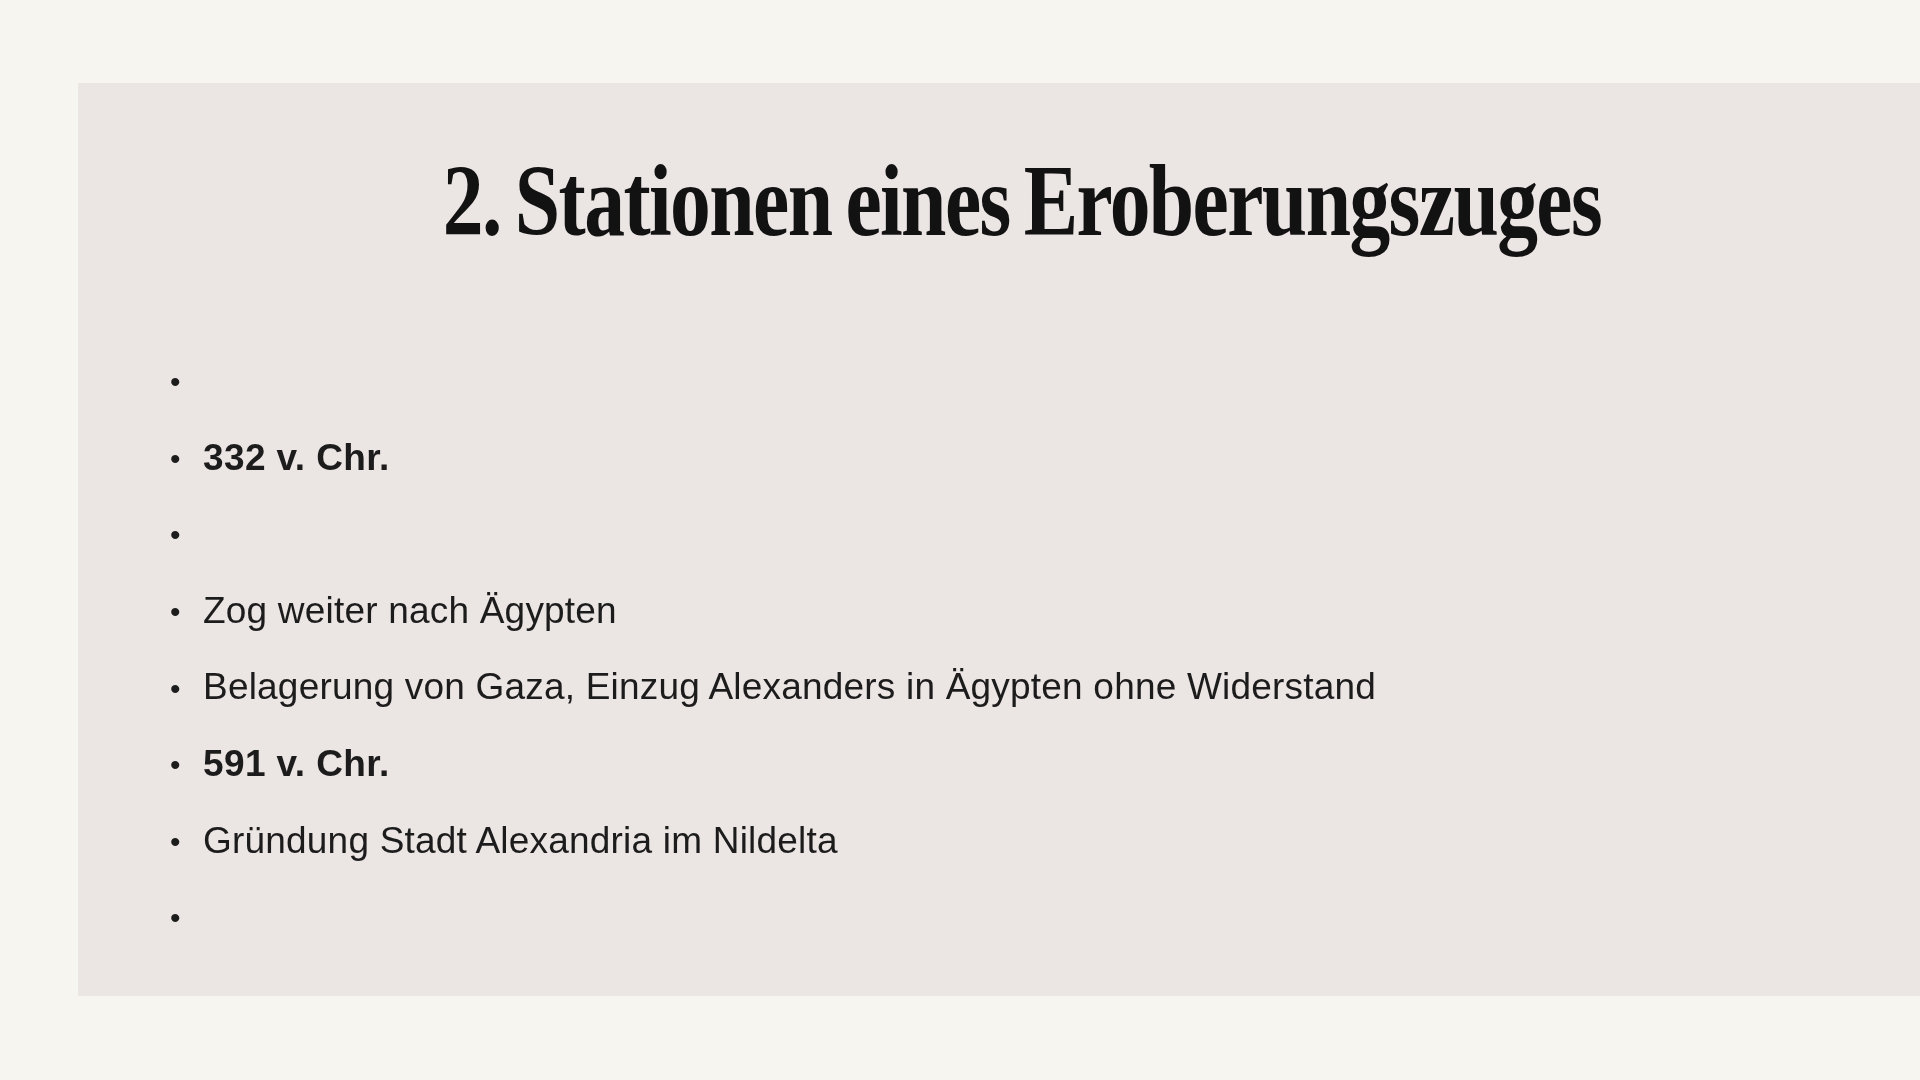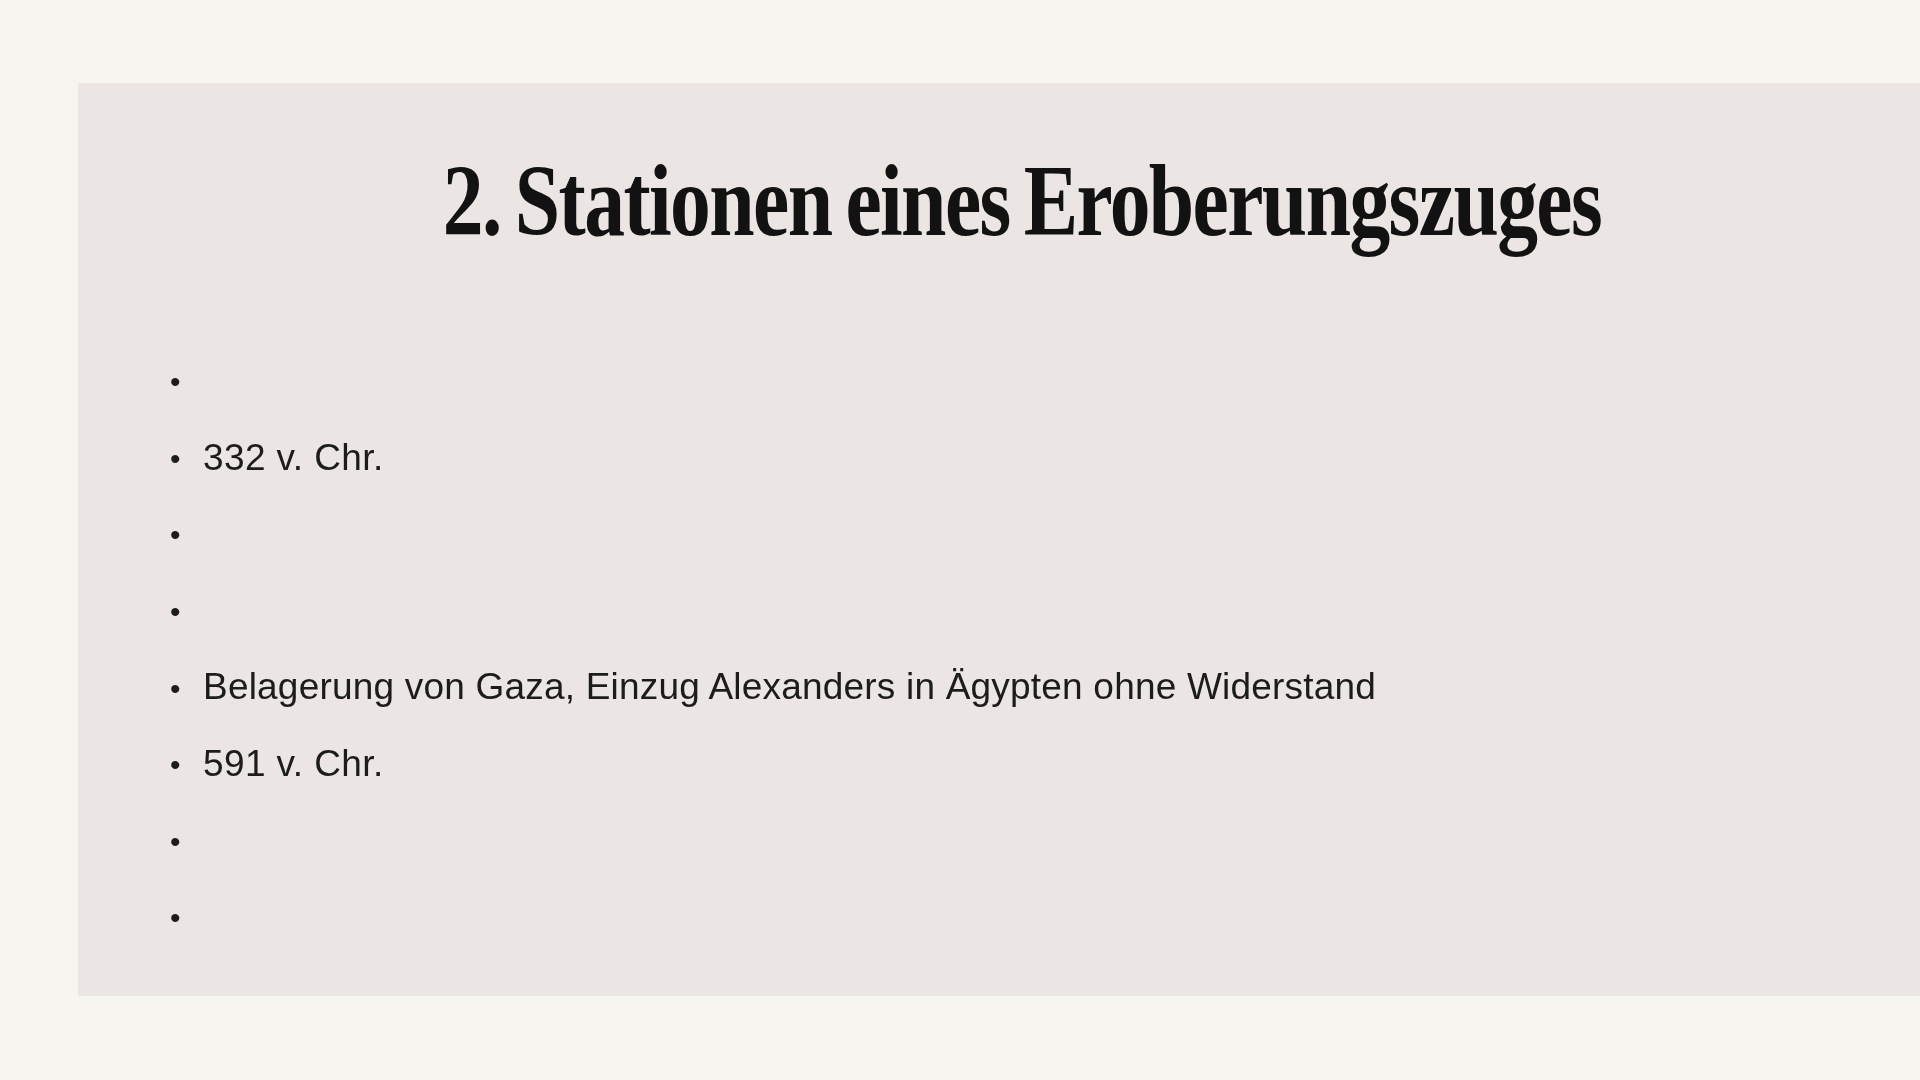--- a/index.html
+++ b/index.html
@@ -62,21 +62,21 @@
   .bullet-list li .marker {
     width: 33px;
     flex: 0 0 33px;
     font-size: 30px;
     line-height: 1;
     color: #1d1c1c;
     position: relative;
     top: 1px;
   }
   .bullet-list li.bold .item-text {
-    font-weight: 400;
+    font-weight: 700;
     letter-spacing: 0.4px;
   }
 </style>
 </head>
 <body>
 
 <div class="page">
   <div class="slide">
 
     <h1 class="slide-title">2. Stationen eines Eroberungszuges</h1>
@@ -87,31 +87,33 @@
       </li>
       <li class="bold">
         <span class="marker">•</span>
         <span class="item-text">332 v. Chr.</span>
       </li>
       <li>
         <span class="marker">•</span>
       </li>
       <li>
         <span class="marker">•</span>
+        <span class="item-text">Zog weiter nach Ägypten</span>
       </li>
       <li>
         <span class="marker">•</span>
         <span class="item-text">Belagerung von Gaza, Einzug Alexanders in Ägypten ohne Widerstand</span>
       </li>
       <li class="bold">
         <span class="marker">•</span>
         <span class="item-text">591 v. Chr.</span>
       </li>
       <li>
         <span class="marker">•</span>
+        <span class="item-text">Gründung Stadt Alexandria im Nildelta</span>
       </li>
       <li>
         <span class="marker">•</span>
       </li>
     </ul>
 
   </div>
 </div>
 
 </body></html>

